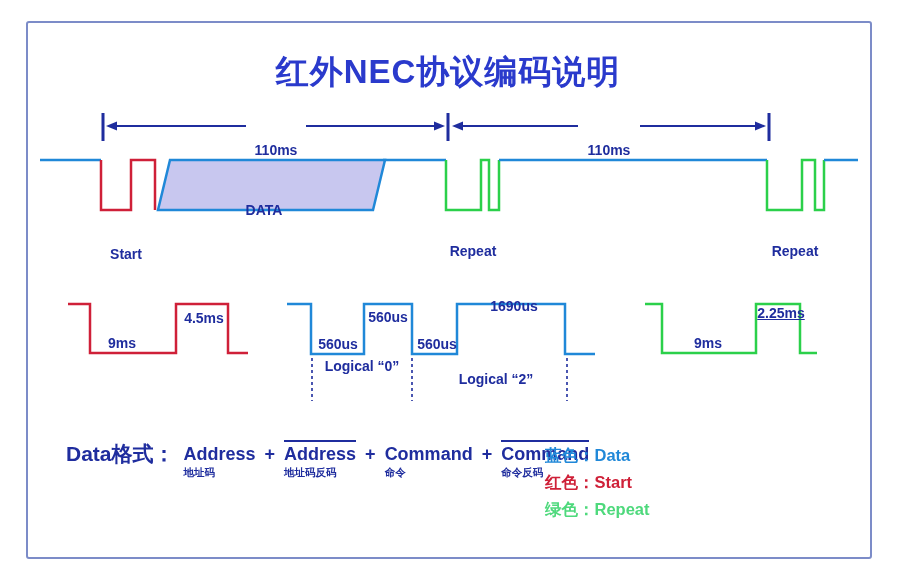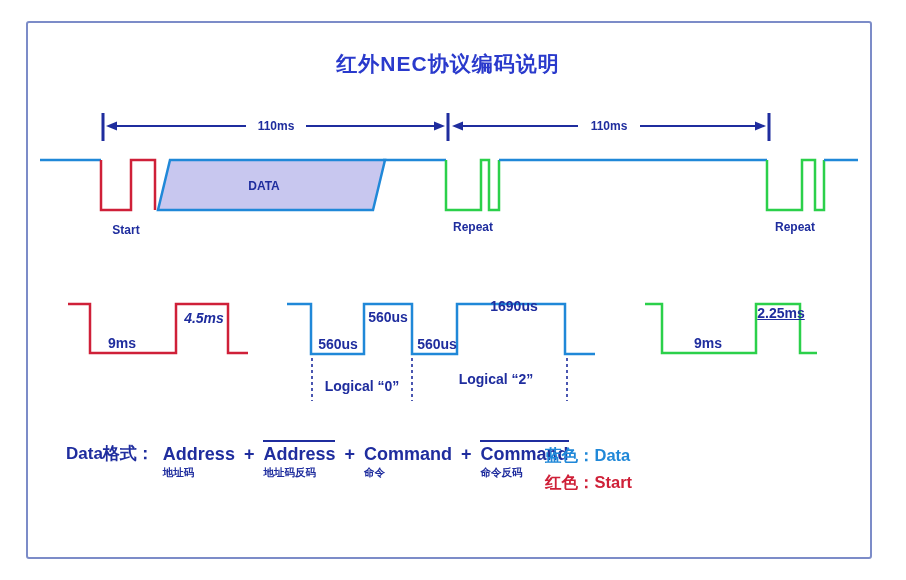--- a/index.html
+++ b/index.html
@@ -1,35 +1,35 @@
 <!DOCTYPE html>
 <html style="--c-title: #2a3acc; --c-navy: #1f2d9e; --c-red: #cf2038; --c-blue: #2088d8; --c-green: #2bd04a; --c-legend_green: #4ed97c; --c-data_fill: #c8c7ef; --c-frame: #7c8cc8;"><head>
 <meta charset="utf-8">
 <style>
   html,body{margin:0;padding:0;background:#ffffff;width:906px;height:580px;
     font-family:"Liberation Sans","DejaVu Sans",sans-serif;overflow:hidden;}
   .stage{position:relative;width:906px;height:580px;background:#fff;}
   .frame{position:absolute;left:26px;top:21px;width:842px;height:534px;
     border:2px solid var(--c-frame);border-radius:3px;background:#fff;}
   .title{position:absolute;left:448px;top:50px;transform:translateX(-50%);
-    margin:0;font-size:21px;font-weight:bold;color:var(--c-title);white-space:nowrap;letter-spacing:1px;}
+    margin:0;font-size:33px;font-weight:bold;color:var(--c-title);white-space:nowrap;letter-spacing:1px;}
   svg.canvas{position:absolute;left:0;top:0;}
   .st-red{stroke:var(--c-red);}
   .st-blue{stroke:var(--c-blue);}
   .st-green{stroke:var(--c-green);}
   .st-navy{stroke:var(--c-navy);}
   .fill-navy{fill:var(--c-navy);}
   .para{fill:var(--c-data_fill);stroke:var(--c-blue);}
   .lbl{position:absolute;transform:translate(-50%,-50%);font-weight:bold;
     color:var(--c-navy);white-space:nowrap;}
-  .f15{font-size:12px;}
+  .f15{font-size:14px;margin-top:24px;}
   .f14{font-size:14px;}
   .fmt-row{position:absolute;left:66px;top:442px;display:flex;align-items:flex-start;
     column-gap:9px;color:var(--c-navy);font-weight:bold;}
-  .fmt-prefix{font-size:17px;line-height:24px;white-space:nowrap;}
+  .fmt-prefix{font-size:21px;line-height:24px;white-space:nowrap;}
   .term{display:flex;flex-direction:column;align-items:flex-start;}
   .term-main{font-size:18px;line-height:24px;}
   .term-main.overline{border-top:2px solid var(--c-navy);margin-top:-2px;}
   .term-sub{font-size:10.5px;line-height:13px;}
   .plus{font-size:18px;line-height:24px;}
   .note{position:absolute;left:160px;top:487px;font-size:12.5px;font-weight:bold;
     color:var(--c-navy);white-space:nowrap;}
   .legend{position:absolute;left:545px;top:442px;}
   .legend-item{font-size:16.5px;font-weight:bold;line-height:27px;white-space:nowrap;}
 </style>
@@ -74,26 +74,26 @@
   </svg>
 
   <div class="lbl f15" style="left:276px;top:126px;">110ms</div>
   <div class="lbl f15" style="left:609px;top:126px;">110ms</div>
   <div class="lbl f15" style="left:264px;top:186px;text-align:right;">DATA</div>
   <div class="lbl f15" style="left:126px;top:230px;">Start</div>
   <div class="lbl f15" style="left:473px;top:227px;">Repeat</div>
   <div class="lbl f15" style="left:795px;top:227px;">Repeat</div>
 
   <div class="lbl f14" style="left:122px;top:343px;">9ms</div>
-  <div class="lbl f14" style="left:204px;top:318px;font-style:italic;">4.5ms</div>
+  <div class="lbl f14" style="left:204px;top:318px;">4.5ms</div>
   <div class="lbl f14" style="left:338px;top:344px;">560us</div>
   <div class="lbl f14" style="left:388px;top:317px;">560us</div>
   <div class="lbl f14" style="left:437px;top:344px;">560us</div>
   <div class="lbl f14" style="left:514px;top:306px;">1690us</div>
-  <div class="lbl f14" style="left:362px;top:386px;">Logical “0”</div>
+  <div class="lbl f14" style="left:362px;top:366px;">Logical “0”</div>
   <div class="lbl f14" style="left:496px;top:379px;">Logical “2”</div>
   <div class="lbl f14" style="left:708px;top:343px;">9ms</div>
   <div class="lbl f14" style="left:781px;top:313px;text-decoration:underline;">2.25ms</div>
 
   <div class="fmt-row">
     <span class="fmt-prefix">Data格式：</span>
     <span class="term">
       <span class="term-main">Address</span>
       <span class="term-sub">地址码</span>
     </span>
@@ -111,15 +111,16 @@
     <span class="term">
       <span class="term-main overline">Command</span>
       <span class="term-sub">命令反码</span>
     </span>
   </div>
 
 
   <div class="legend">
     <div class="legend-item" style="color: rgb(32, 136, 216);">蓝色：Data</div>
     <div class="legend-item" style="color: rgb(207, 32, 56);">红色：Start</div>
+    <div class="legend-item" style="color: rgb(78, 217, 124);">绿色：Repeat</div>
   </div>
 
 </div>
 
 </body></html>

